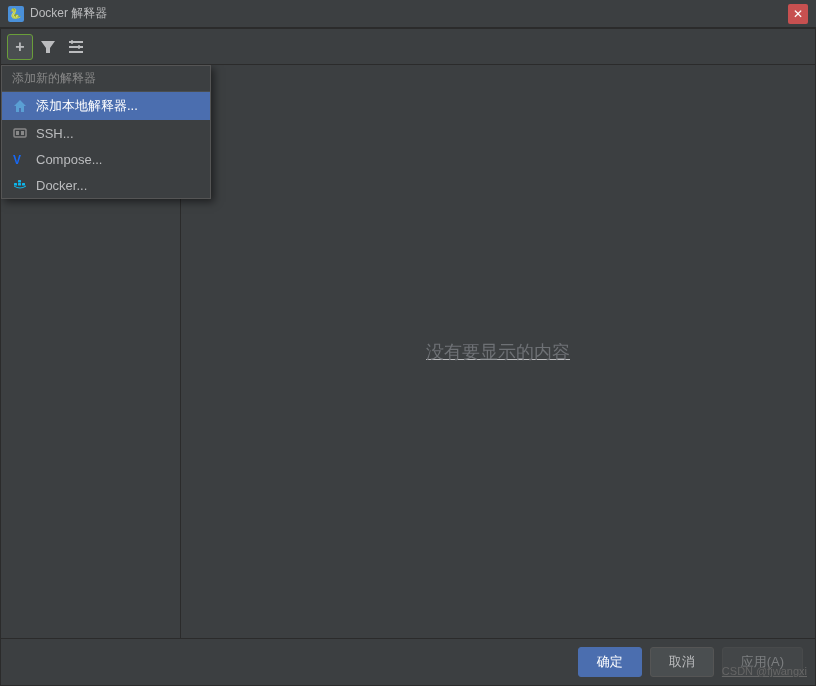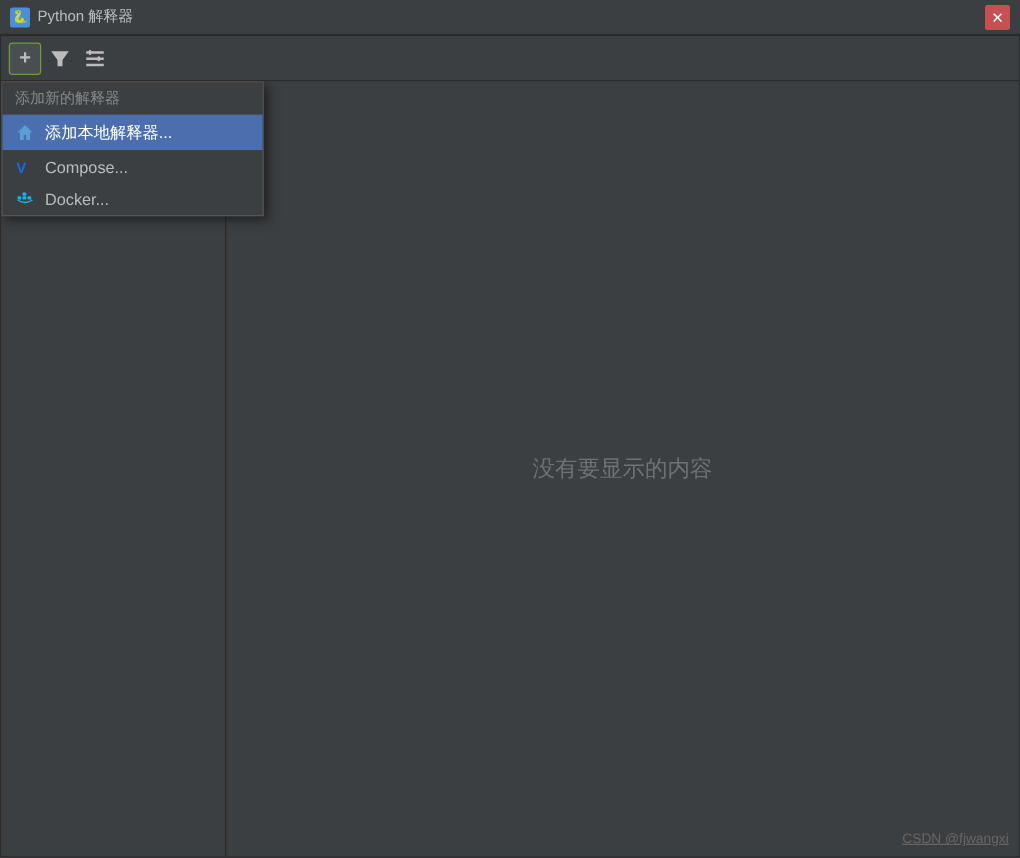--- a/index.html
+++ b/index.html
@@ -99,20 +99,21 @@
     .toolbar-btn-plain {
       border-color: transparent;
       background: transparent;
     }
 
     
     .content {
       display: flex;
       flex: 1;
       overflow: hidden;
+      text-decoration: underline;
     }
 
     
     .left-panel {
       width: 180px;
       background: #3c3f41;
       border-right: 1px solid #2b2b2b;
       display: flex;
       flex-direction: column;
       position: relative;
@@ -214,21 +215,21 @@
     }
   </style>
 </head>
 <body>
 
 <div class="title-bar">
   <div class="title-bar-left">
     <div class="title-bar-icon">
       <span>🐍</span>
     </div>
-    <span class="title-bar-title">Python 解释器</span>
+    <span class="title-bar-title">Docker 解释器</span>
   </div>
   <button class="title-bar-close">✕</button>
 </div>
 
 <div class="window">
 
   <div class="toolbar">
     <button class="toolbar-btn" style="border-color:#6a9e3a; background:#4a4e50;">+</button>
     <button class="toolbar-btn toolbar-btn-plain">
       <svg width="16" height="16" viewBox="0 0 16 16">
@@ -255,20 +256,30 @@
 
         <div class="dropdown-item selected">
           <div class="dropdown-item-icon">
             <svg width="14" height="14" viewBox="0 0 14 14">
               <polygon points="7,1 13,7 11,7 11,13 8,13 8,9 6,9 6,13 3,13 3,7 1,7" fill="#5a9fd4"></polygon>
             </svg>
           </div>
           <span>添加本地解释器...</span>
         </div>
 
+        <div class="dropdown-item">
+          <div class="dropdown-item-icon">
+            <svg width="14" height="14" viewBox="0 0 14 14">
+              <rect x="1" y="3" width="12" height="8" rx="1" fill="none" stroke="#888" stroke-width="1.5"></rect>
+              <rect x="3" y="5" width="3" height="4" fill="#888"></rect>
+              <rect x="8" y="5" width="3" height="4" fill="#888"></rect>
+            </svg>
+          </div>
+          <span>SSH...</span>
+        </div>
 
         <div class="dropdown-item">
           <div class="dropdown-item-icon">
             <svg width="14" height="14" viewBox="0 0 14 14">
               <text x="0" y="12" font-size="12" fill="#1868f2" font-weight="bold">V</text>
             </svg>
           </div>
           <span>Compose...</span>
         </div>
 
@@ -289,18 +300,23 @@
       </div>
 
     </div>
 
     <div class="right-panel">
       <span class="no-content-text">没有要显示的内容</span>
     </div>
 
   </div>
 
+  <div class="bottom-bar">
+    <button class="btn btn-primary">确定</button>
+    <button class="btn">取消</button>
+    <button class="btn btn-disabled">应用(A)</button>
+  </div>
 
   <div class="watermark">
     <span>CSDN @fjwangxi</span>
   </div>
 
 </div>
 
 </body></html>

